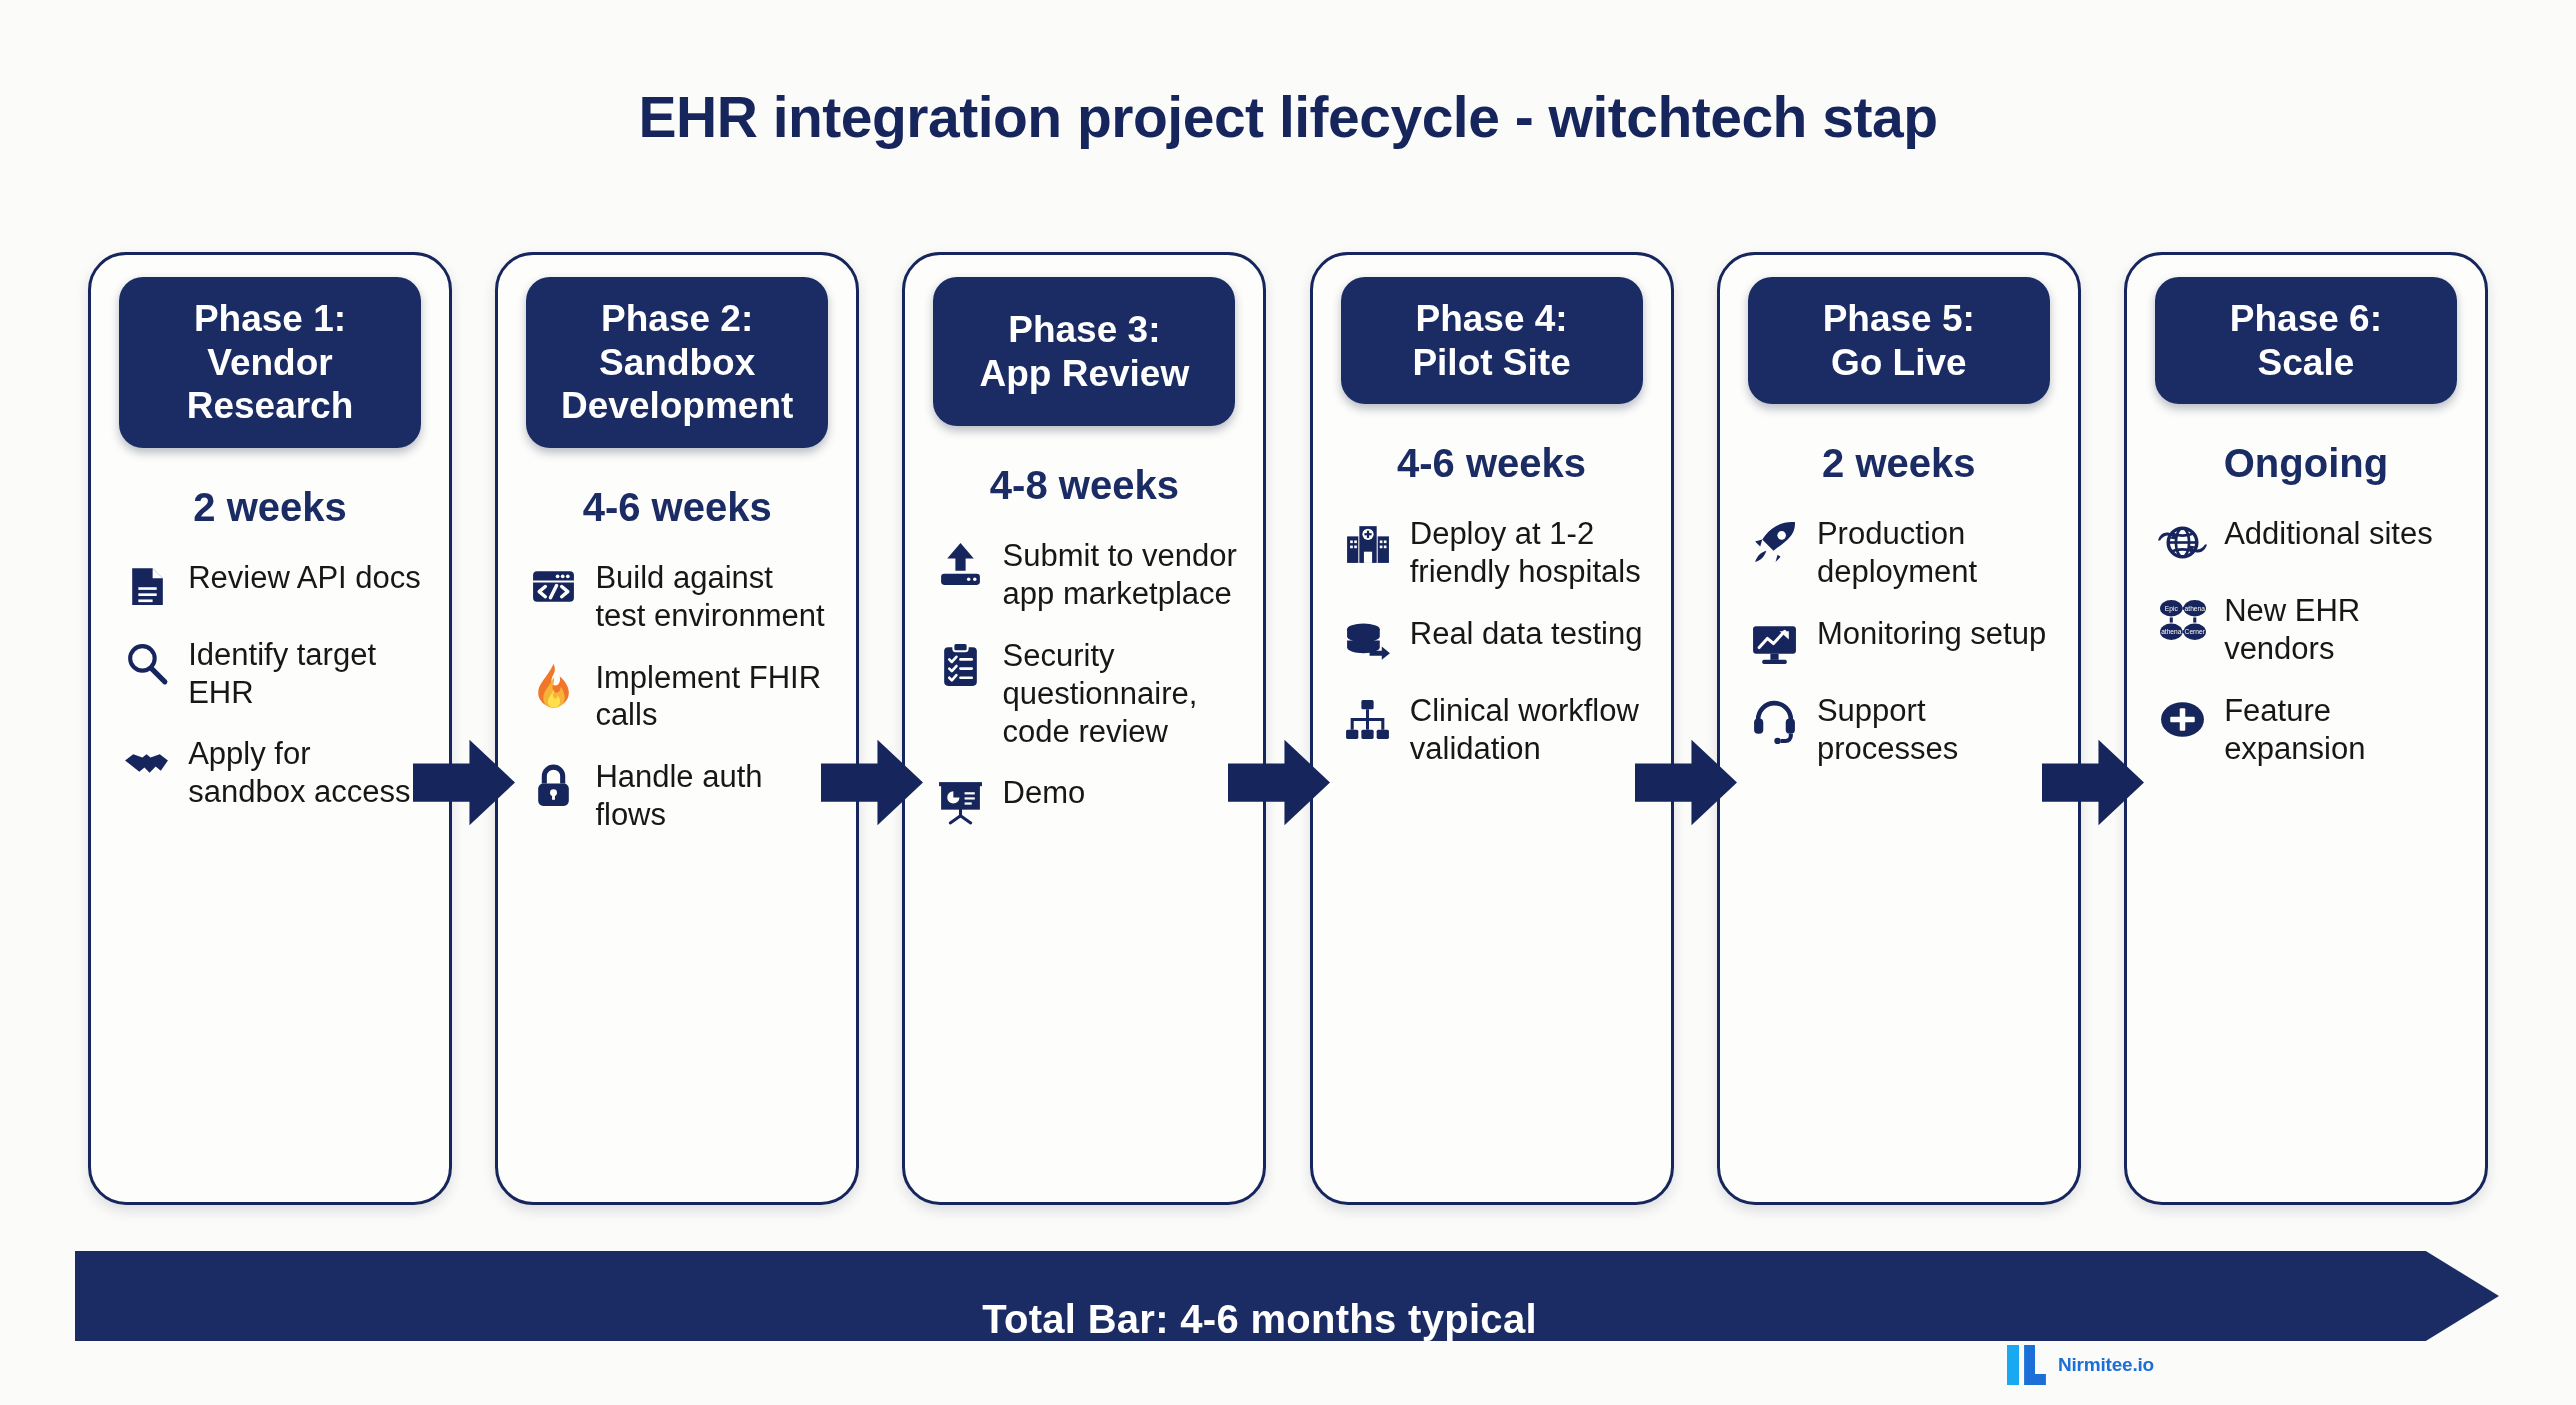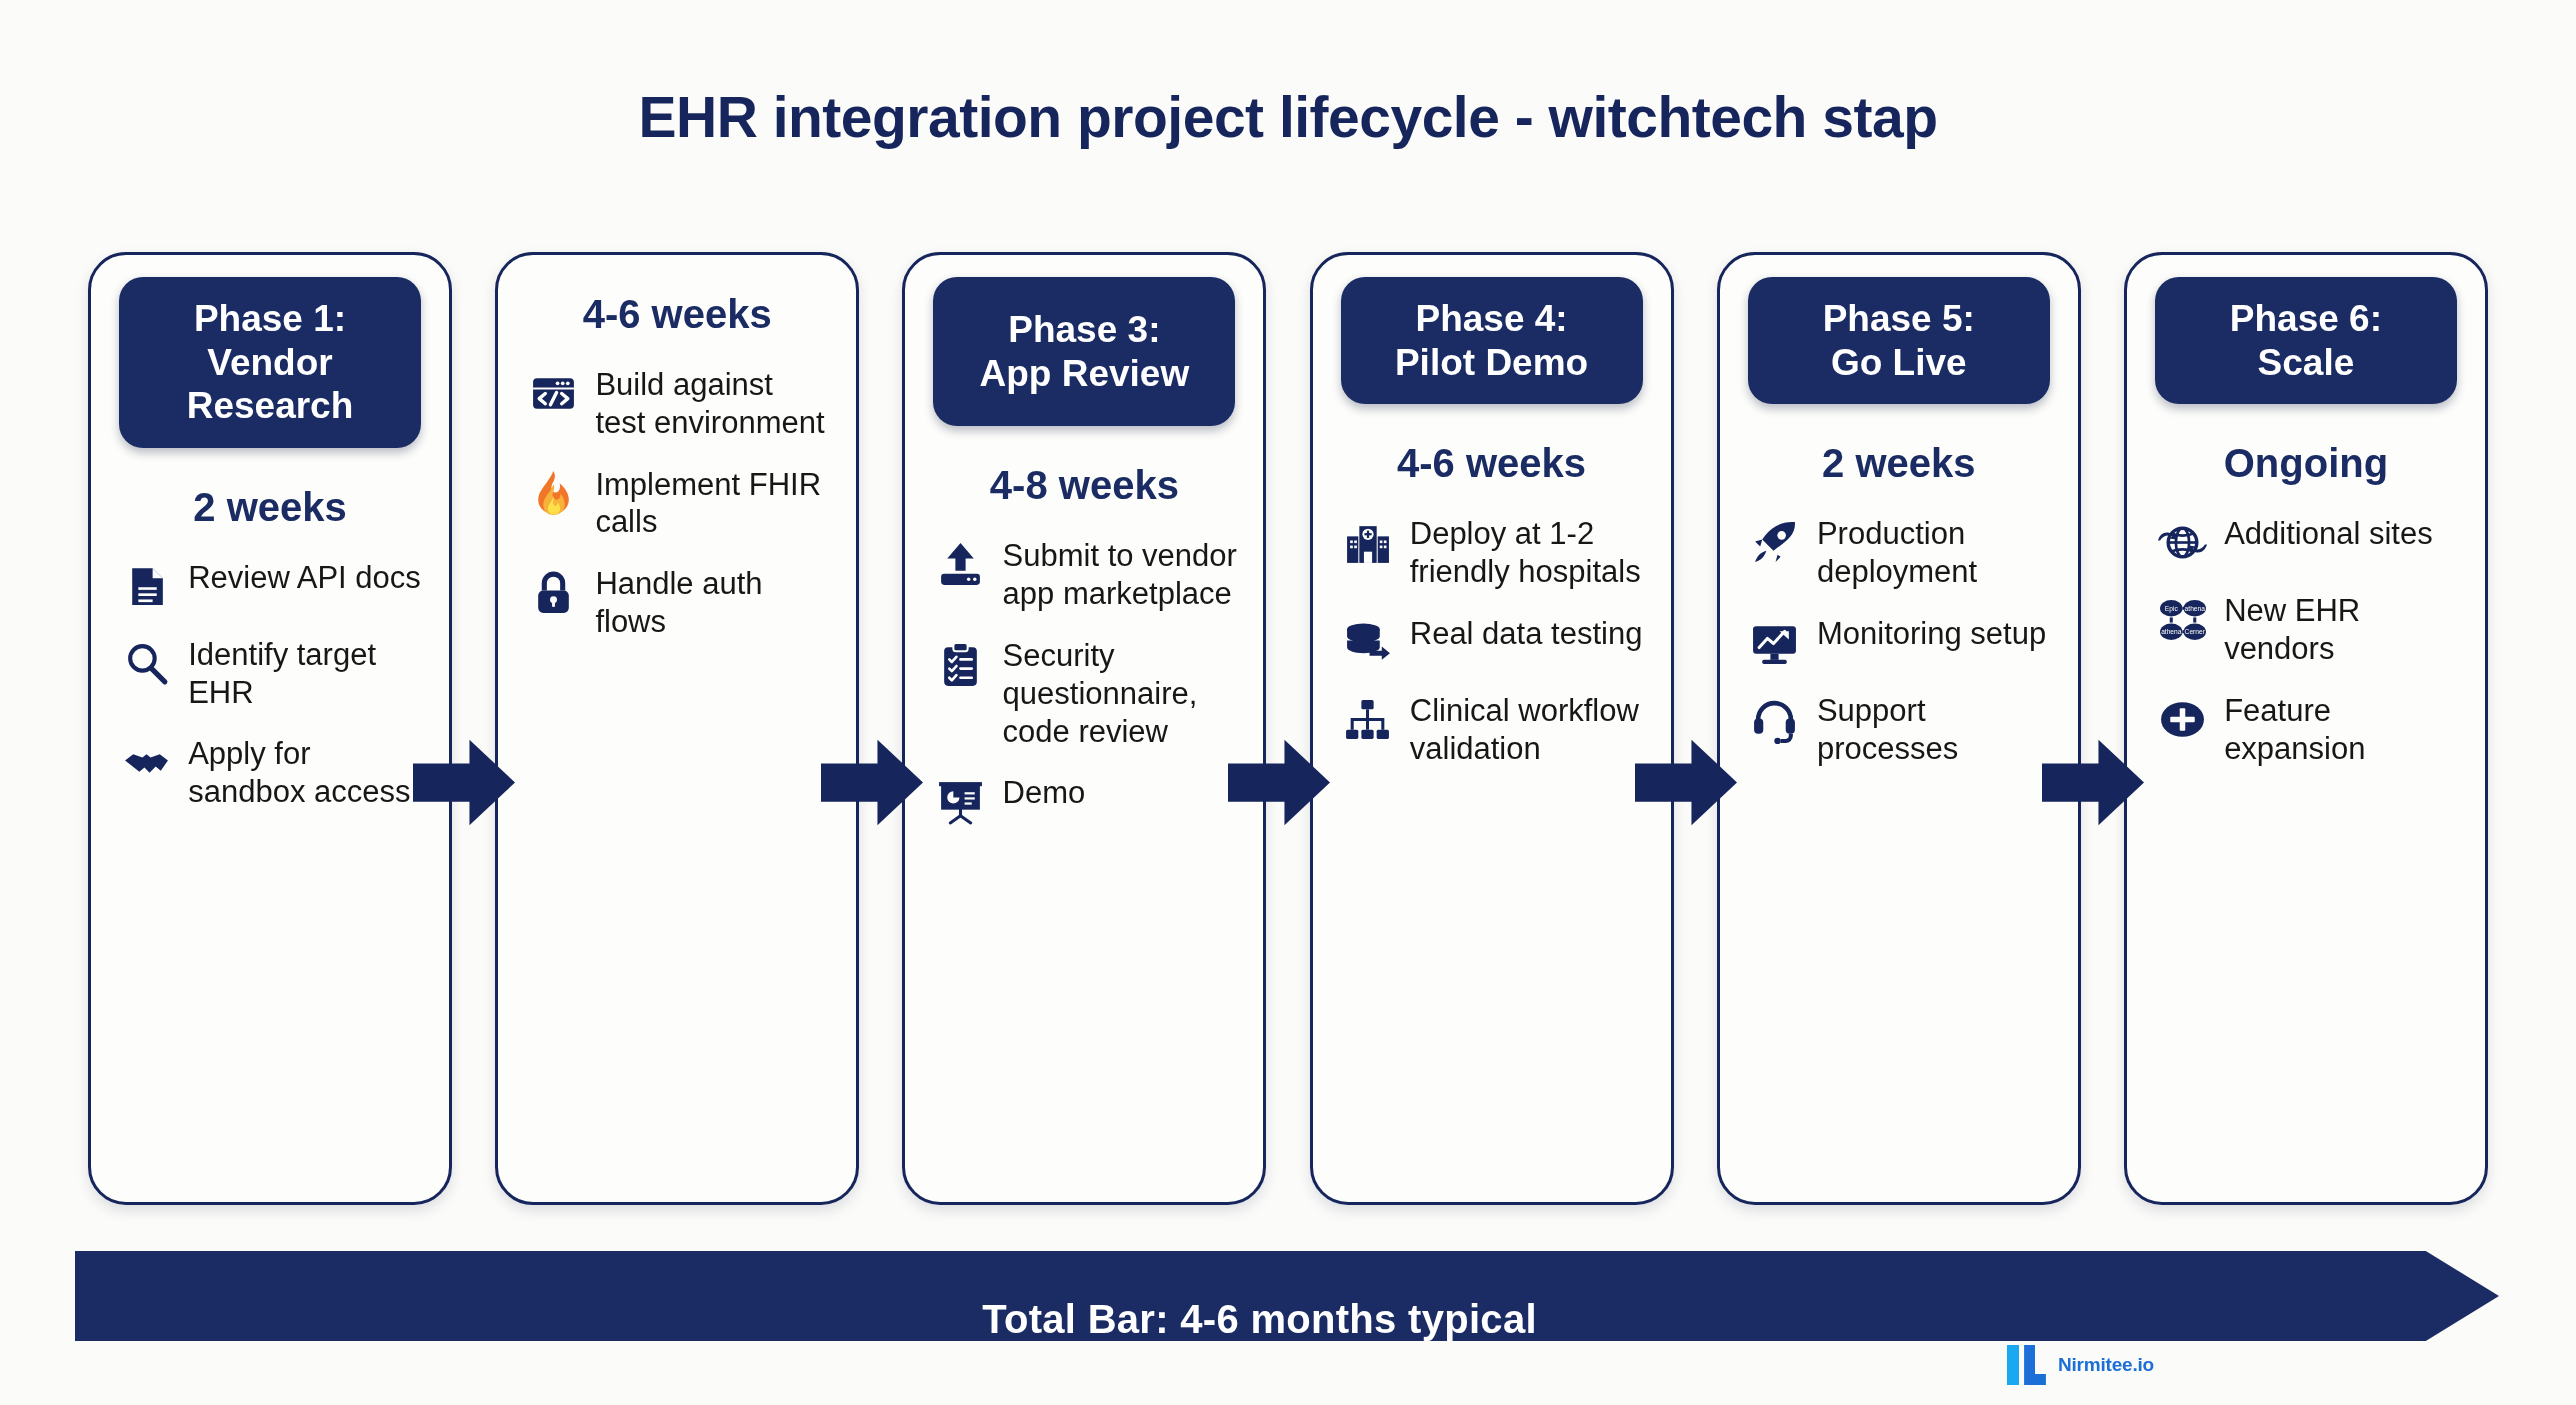--- a/index.html
+++ b/index.html
@@ -157,20 +157,22 @@
               <svg viewBox="0 0 48 48" width="49" height="49">
                 <path d="M3 22l8-6 9 3 4-3 4 3 9-3 8 6-7 10-5-4-6 6-5-5-5 4z" fill="#16255c"></path>
                 <path d="M6 21l6-4 7 3-6 7z" fill="#16255c"></path>
               </svg>
             </span>
             <span class="btext">Apply for sandbox access</span>
           </div>
         </div>
       </div>
       <div class="card">
+        <div class="phase-head" style="white-space: pre-line;">Phase 2:
+Sandbox Development</div>
         <div class="duration">4-6 weeks</div>
         <div class="bullets">
           <div class="bullet">
             <span class="bicon">
               <svg viewBox="0 0 48 48" width="49" height="49">
                 <rect x="4" y="9" width="40" height="30" rx="4" fill="#16255c"></rect>
                 <g fill="#fdfdfb">
                   <circle cx="33" cy="14" r="1.8"></circle>
                   <circle cx="38" cy="14" r="1.8"></circle>
                   <circle cx="28" cy="14" r="1.8"></circle>
@@ -260,21 +262,21 @@
                   <line x1="24" y1="38" x2="34" y2="45"></line>
                 </g>
               </svg>
             </span>
             <span class="btext">Demo</span>
           </div>
         </div>
       </div>
       <div class="card">
         <div class="phase-head" style="white-space: pre-line;">Phase 4:
-Pilot Demo</div>
+Pilot Site</div>
         <div class="duration">4-6 weeks</div>
         <div class="bullets">
           <div class="bullet">
             <span class="bicon">
               <svg viewBox="0 0 48 48" width="49" height="49">
                 <rect x="16" y="8" width="17" height="36" fill="#16255c"></rect>
                 <rect x="4" y="18" width="11" height="26" fill="#16255c"></rect>
                 <rect x="34" y="18" width="11" height="26" fill="#16255c"></rect>
                 <circle cx="24.5" cy="16" r="5.5" fill="#fdfdfb"></circle>
                 <g fill="#16255c">

